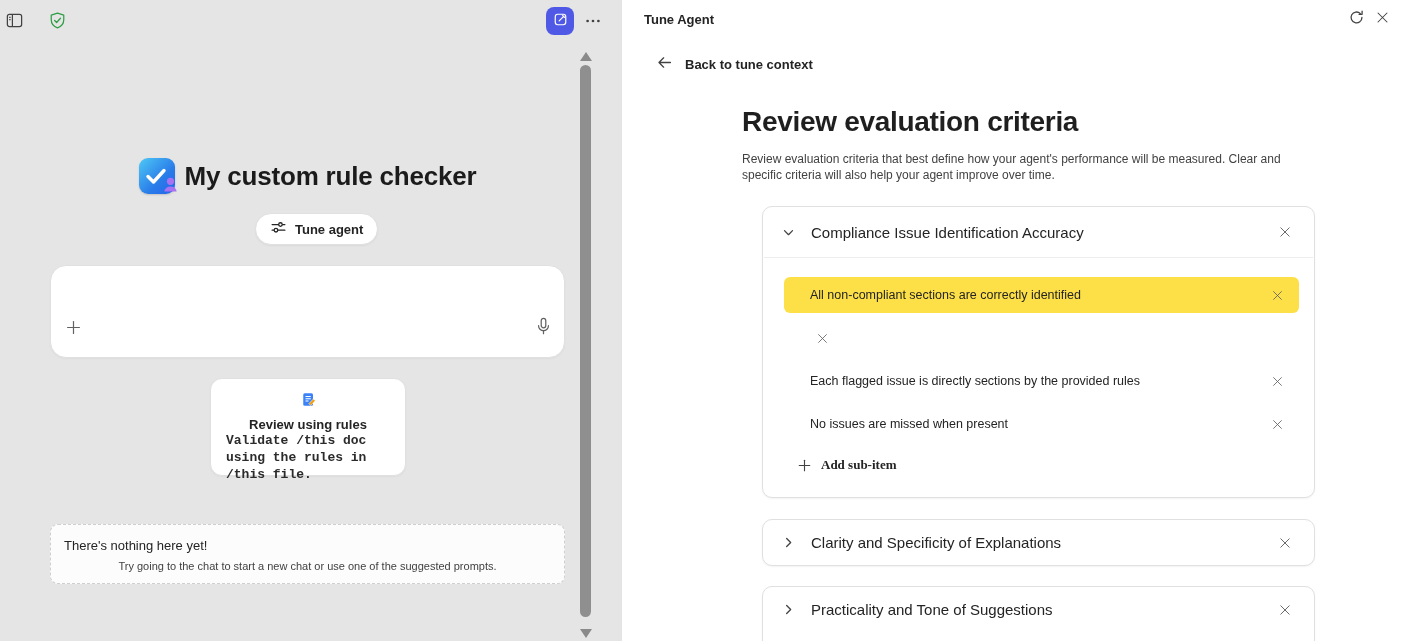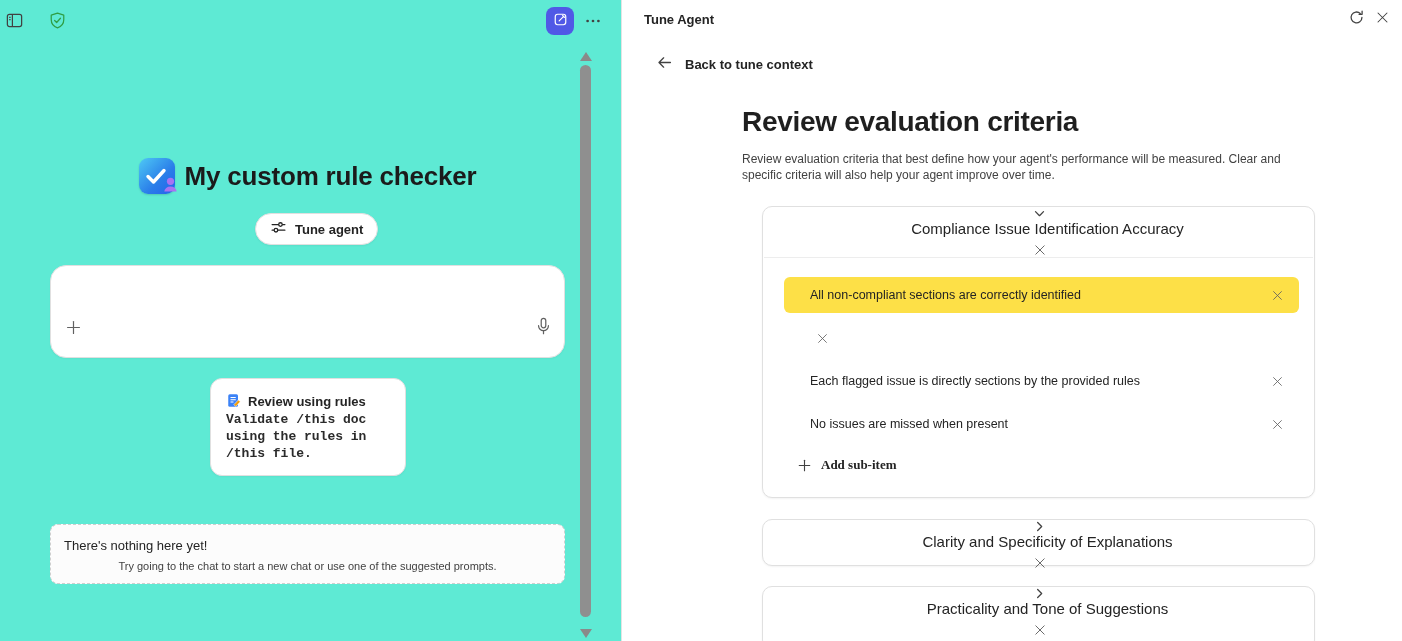--- a/index.html
+++ b/index.html
@@ -15,21 +15,21 @@
     height: 641px;
     overflow: hidden;
     background: #fff;
   }
 
   
   .left-panel {
     position: absolute;
     left: 0; top: 0;
     width: 622px; height: 641px;
-    background: #5eead4;
+    background: #e5e5e5;
     border-right: 1px solid #e3e3e3;
   }
   .icon-btn {
     position: absolute;
     width: 28px; height: 28px;
     display: flex; align-items: center; justify-content: center;
     border: none; background: transparent; cursor: pointer;
     border-radius: 6px;
     padding: 0;
   }
@@ -99,21 +99,21 @@
 
   
   .prompt-card {
     position: absolute; left: 210px; top: 378px;
     width: 196px; height: 98px;
     background: #fff; border: 1px solid #e0e0e0; border-radius: 12px;
     padding: 13px 15px;
     cursor: pointer; box-shadow: 0 1px 2px rgba(0,0,0,.04);
     text-align: left; font-family: inherit;
   }
-  .prompt-card-head { display: flex; align-items: center; gap: 7px; }
+  .prompt-card-head { display: flex; align-items: center; gap: 7px; flex-direction: column; }
   .prompt-card-title { font-size: 13px; font-weight: 700; color: #242424; }
   .prompt-card-body {
     margin-top: 20px; font-size: 13px; font-weight: 700; color: #2b2b2b;
     line-height: 17px; width: 166px; font-family: Liberation Mono, monospace;
   }
 
   
   .empty-state {
     position: absolute; left: 50px; top: 524px;
     width: 515px; height: 60px;
@@ -161,21 +161,20 @@
   }
   .card-1 { top: 206px; height: 292px; }
   .card-2 { top: 519px; height: 47px; }
   .card-3 { top: 586px; height: 64px; }
 
   .card-header {
     position: relative;
     display: flex; align-items: center;
     height: 50px; padding: 0 16px 0 18px;
     cursor: pointer;
-    flex-direction: column;
   }
   .card-2 .card-header, .card-3 .card-header { height: 45px; }
   .card-header .chev { display: flex; width: 14px; justify-content: center; }
   .card-title {
     margin-left: 16px;
     font-size: 15px; color: #242424;
     flex: 1 1 auto;
   }
   .x-btn {
     width: 26px; height: 26px;

